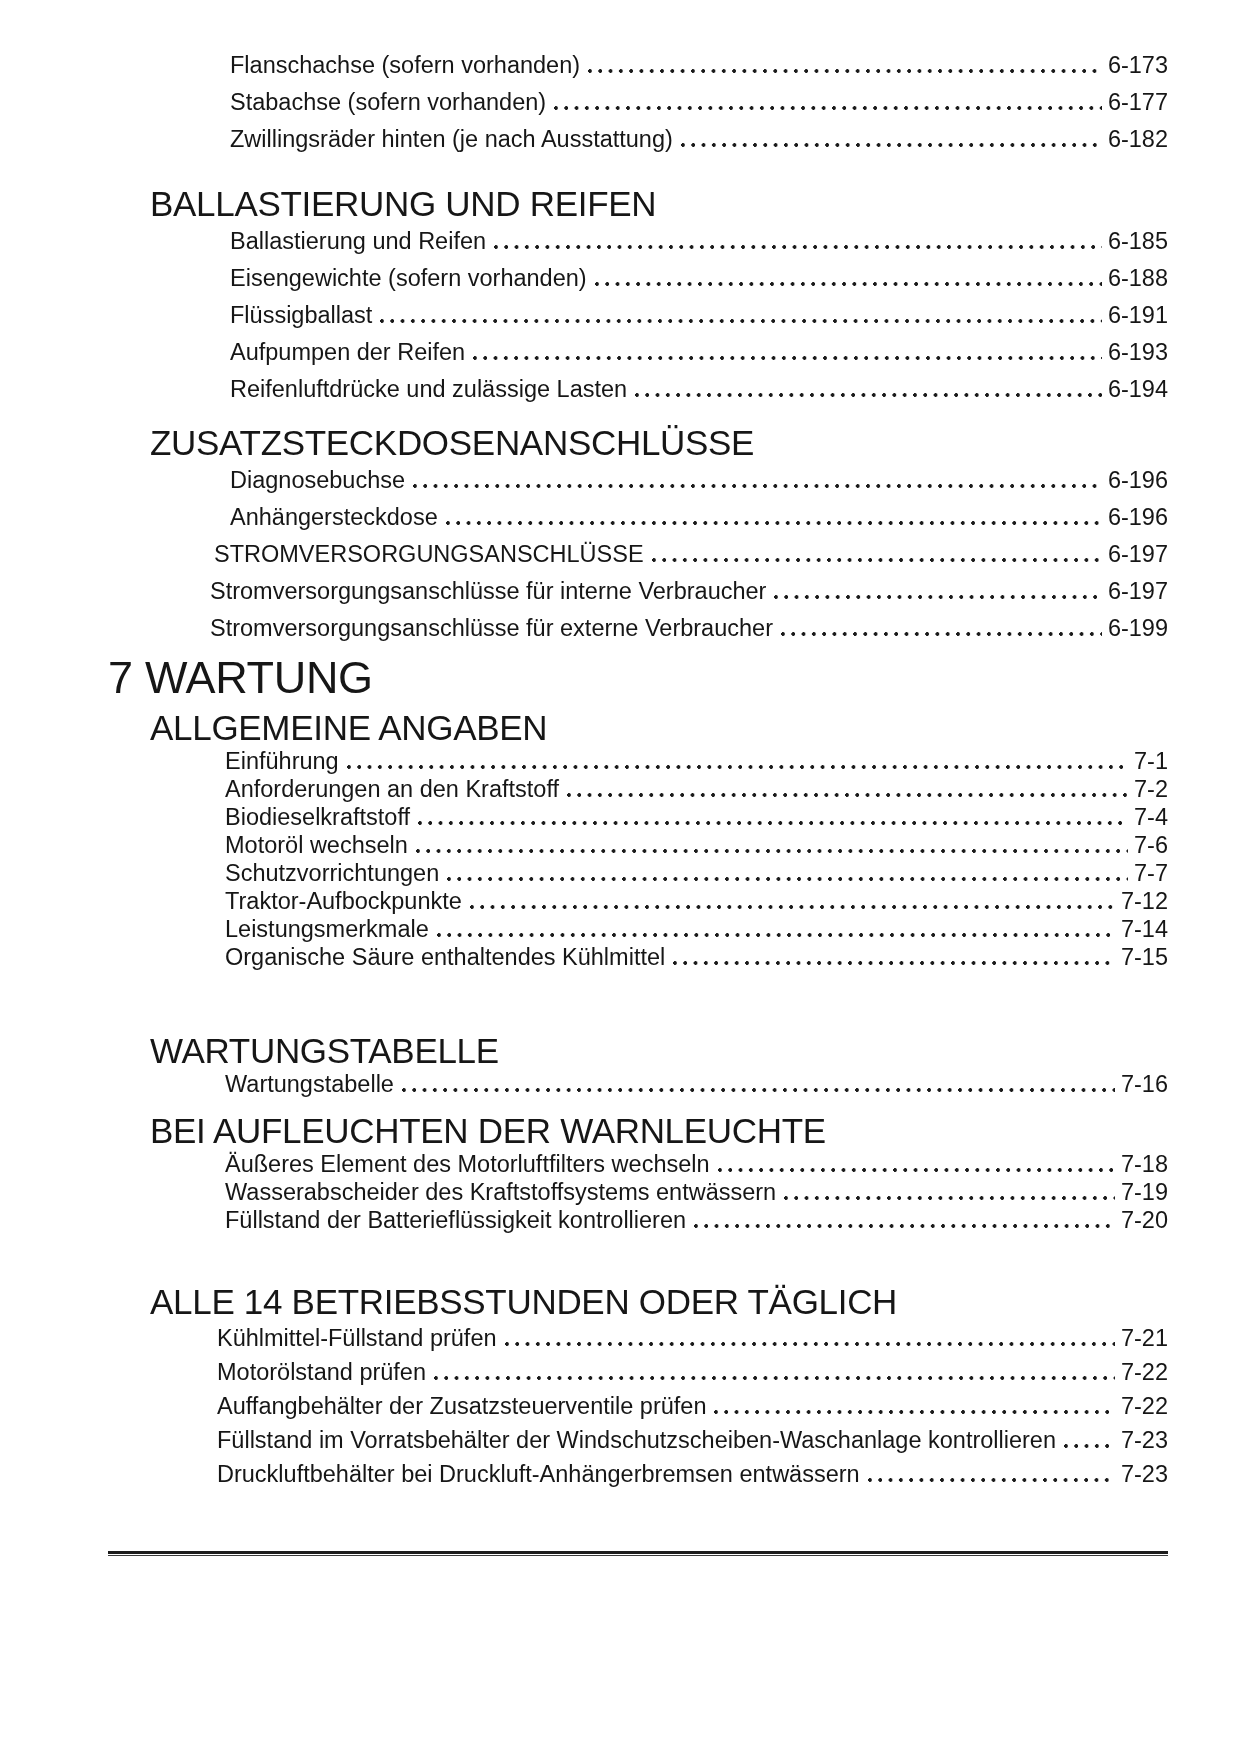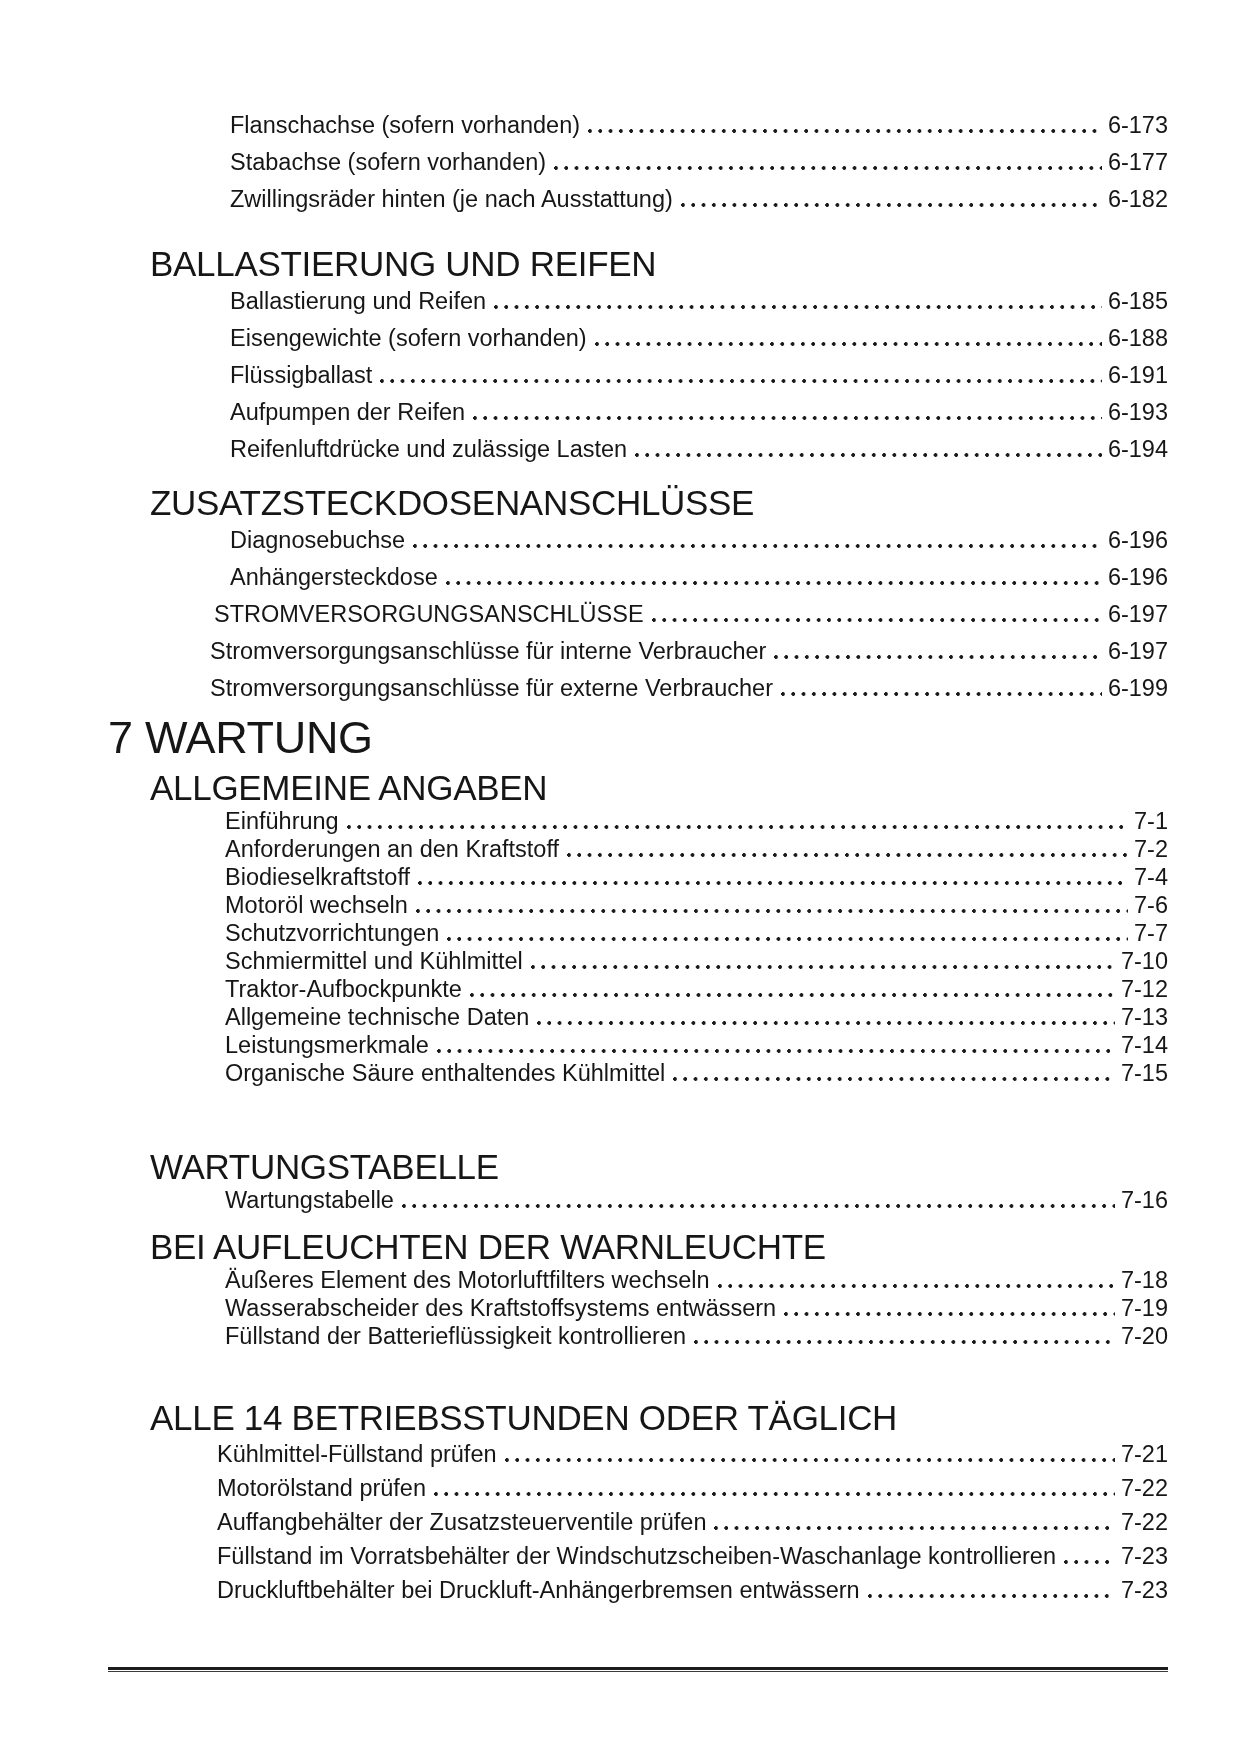--- a/index.html
+++ b/index.html
@@ -5,21 +5,21 @@
   html, body { margin: 0; padding: 0; background: #e8e8e8; }
   .page {
     position: relative;
     width: 1241px;
     height: 1754px;
     margin: 0 auto;
     background: #ffffff;
     color: #161616;
     font-family: "Liberation Sans", "DejaVu Sans", sans-serif;
     box-sizing: border-box;
-    padding: 107px 73px 0 108px;
+    padding: 47px 73px 0 108px;
     overflow: hidden;
   }
   .content { width: 100%; }
 
   
   .chapter {
     font-size: 45px;
     line-height: 44px;
     letter-spacing: -0.3px;
     margin: 9px 0 0 0;
@@ -176,33 +176,23 @@
           <span class="title">Motoröl wechseln</span>
           <span class="leader"></span>
           <span class="page-num">7-6</span>
         </div>
         <div class="row">
           <span class="title">Schutzvorrichtungen</span>
           <span class="leader"></span>
           <span class="page-num">7-7</span>
         </div>
         <div class="row">
-          <span class="title">Schmiermittel und Kühlmittel</span>
-          <span class="leader"></span>
-          <span class="page-num">7-10</span>
-        </div>
-        <div class="row">
           <span class="title">Traktor-Aufbockpunkte</span>
           <span class="leader"></span>
           <span class="page-num">7-12</span>
-        </div>
-        <div class="row">
-          <span class="title">Allgemeine technische Daten</span>
-          <span class="leader"></span>
-          <span class="page-num">7-13</span>
         </div>
         <div class="row">
           <span class="title">Leistungsmerkmale</span>
           <span class="leader"></span>
           <span class="page-num">7-14</span>
         </div>
         <div class="row">
           <span class="title">Organische Säure enthaltendes Kühlmittel</span>
           <span class="leader"></span>
           <span class="page-num">7-15</span>

